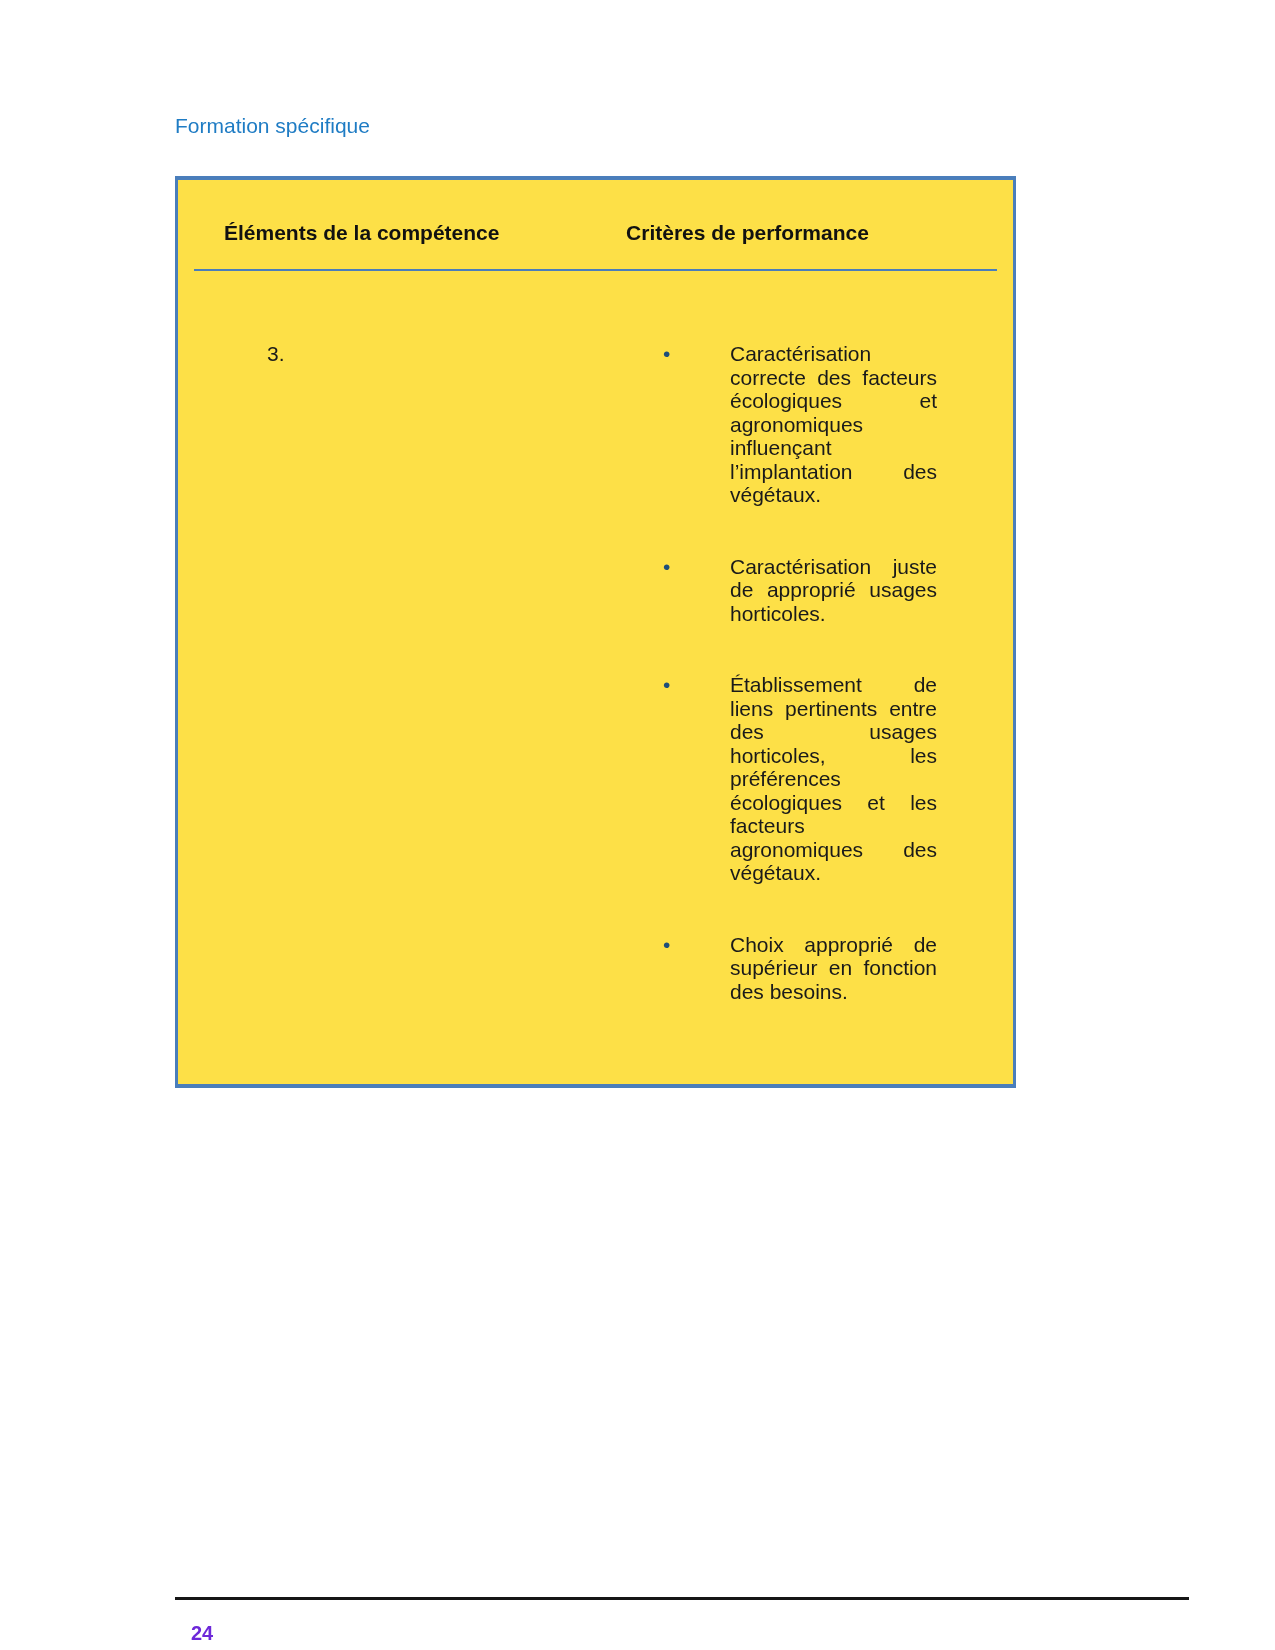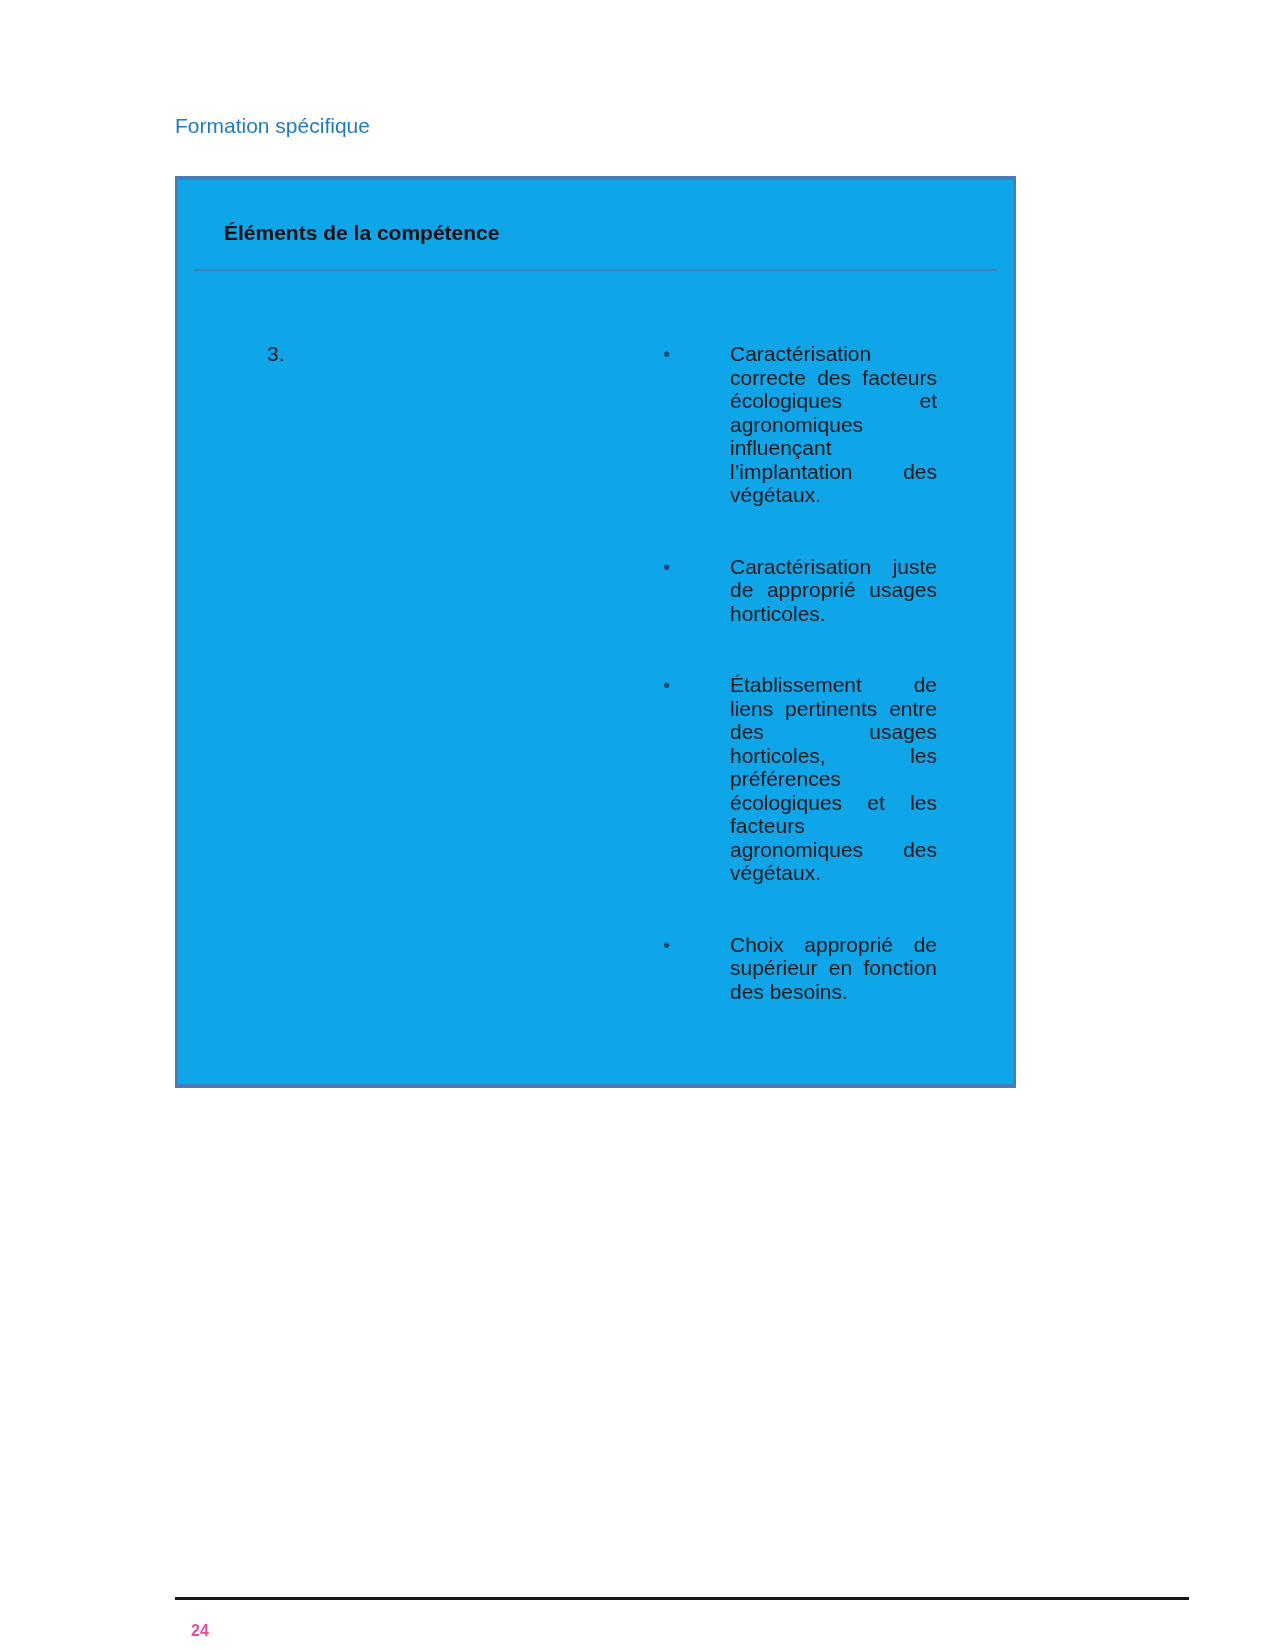--- a/index.html
+++ b/index.html
@@ -25,21 +25,21 @@
 
   
   .comp-table {
     position: absolute;
     left: 127px;
     top: 128px;
     width: 841px;
     border: 3px solid #4a7ebb;
     border-top-width: 4px;
     border-bottom-width: 4px;
-    background: #0ea5e9;
+    background: #fde047;
   }
   .table-header {
     display: flex;
     border-bottom: 2px solid #4a7ebb;
   }
   .th {
     font-weight: bold;
     font-size: 21px;
     line-height: 24px;
     color: #111111;
@@ -103,33 +103,34 @@
     display: flex;
     justify-content: space-between;
     align-items: flex-start;
   }
   .footer-ministry {
     font-size: 17px;
     font-weight: bold;
     color: #7a7a7a;
   }
   .footer-page-number {
-    font-size: 16px;
+    font-size: 20px;
     font-weight: bold;
-    color: #ec4899;
+    color: #6d28d9;
   }
 </style>
 </head>
 <body>
 
 <div class="section-label">Formation spécifique</div>
 
 <div class="comp-table">
   <div class="table-header">
     <div class="th th-elements">Éléments de la compétence</div>
+    <div class="th th-criteria">Critères de performance</div>
   </div>
 
   <div class="table-body">
     <div class="cell-elements">
       <div class="element-item">
         <span class="element-number">3.</span>
       </div>
     </div>
 
     <div class="cell-criteria">

